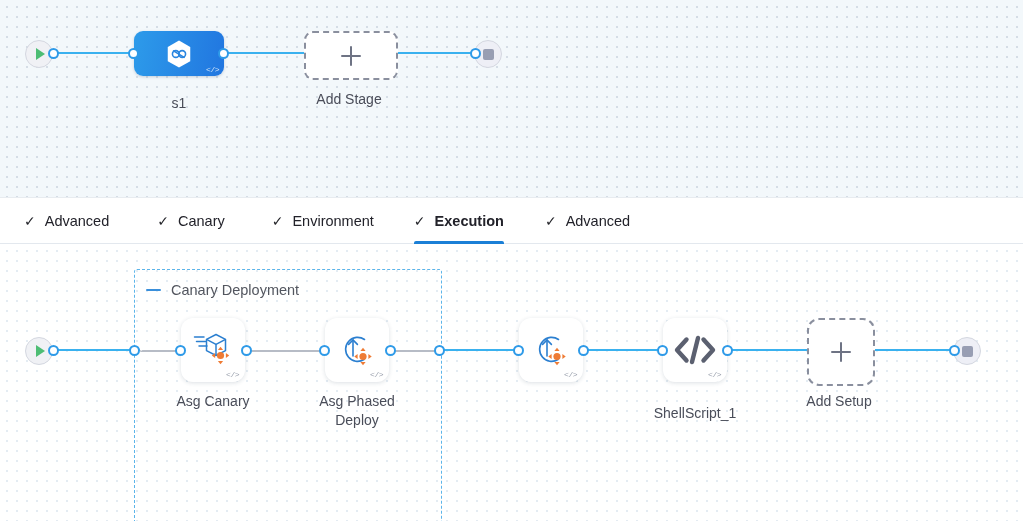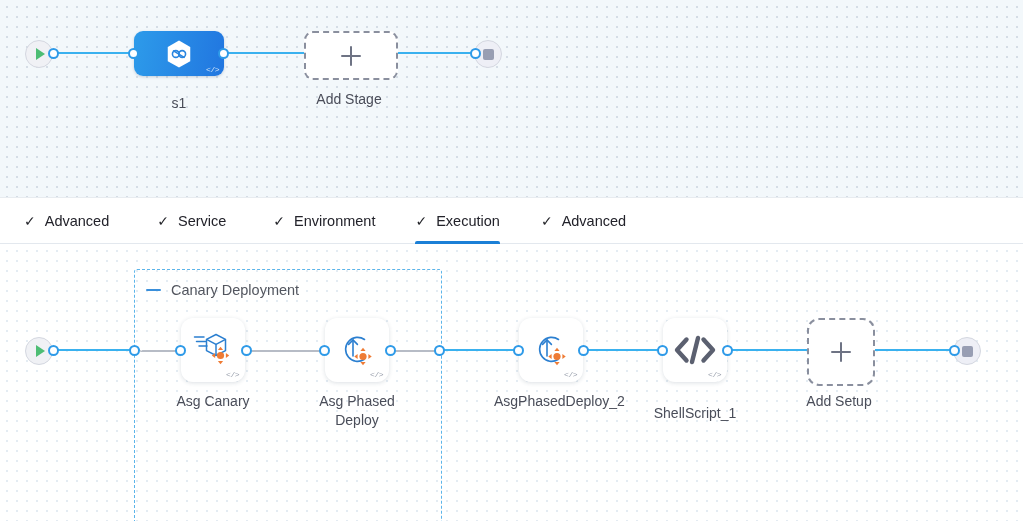--- a/index.html
+++ b/index.html
@@ -35,21 +35,21 @@
     display:flex;align-items:center;
     box-sizing:border-box;
   }
   .tab{
     position:relative;height:47px;display:flex;align-items:center;gap:9px;
     padding:0 0 0 0;margin-left:26px;cursor:pointer;
     font-size:14.5px;color:#22222a;
   }
   .tab:first-child{margin-left:24px;}
   .tab .chk{font-size:14px;line-height:1;color:#25262b;display:block;}
-  .tab.active .lbl{font-weight:normal;}
+  .tab.active .lbl{font-weight:bold;}
   .tab.active .bar{
     position:absolute;left:0;right:0;bottom:0;height:3px;background:#1b7fd6;border-radius:2px 2px 0 0;
   }
   .tab .lbl{white-space:nowrap;}
   .tab .bar{display:none;}
   .tab.active .bar{display:block;}
 
   
   #tab-overview{margin-left:24px;}
   #tab-service{margin-left:48px;}
@@ -174,21 +174,21 @@
   </div>
 
   <div class="tabbar">
     <div class="tab" id="tab-overview">
       <span class="chk">✓</span>
       <span class="lbl">Advanced</span>
 
     </div>
     <div class="tab" id="tab-service">
       <span class="chk">✓</span>
-      <span class="lbl">Service</span>
+      <span class="lbl">Canary</span>
 
     </div>
     <div class="tab" id="tab-environment">
       <span class="chk">✓</span>
       <span class="lbl">Environment</span>
 
     </div>
     <div class="tab active" id="tab-execution">
       <span class="chk">✓</span>
       <span class="lbl">Execution</span>
@@ -286,21 +286,20 @@
           <path d="M26 16.8 l2.6 3.3 h-5.2 Z"></path>
           <path d="M26 34.2 l2.6 -3.3 h-5.2 Z"></path>
           <path d="M34.7 25.5 l-3.3 2.6 v-5.2 Z"></path>
           <path d="M17.3 25.5 l3.3 2.6 v-5.2 Z"></path>
         </g>
       </svg>
       <span class="codebadge">&lt;/&gt;</span>
     </div>
     <div class="port" style="left:513px;top:101px;"></div>
     <div class="port" style="left:578px;top:101px;"></div>
-    <div class="nodelabel" style="left:494px;top:148px;width:113px;">AsgPhasedDeploy_2</div>
 
     <div class="step-node" style="left:663px;top:74px;">
       <svg class="ico" width="44" height="32" viewBox="0 0 44 32">
         <g stroke="#5b6070" stroke-width="4.4" fill="none" stroke-linecap="round" stroke-linejoin="round">
           <path d="M13.5 5.5 L4 16 L13.5 26.5"></path>
           <path d="M30.5 5.5 L40 16 L30.5 26.5"></path>
           <path d="M25 4 L19 28"></path>
         </g>
       </svg>
       <span class="codebadge">&lt;/&gt;</span>

